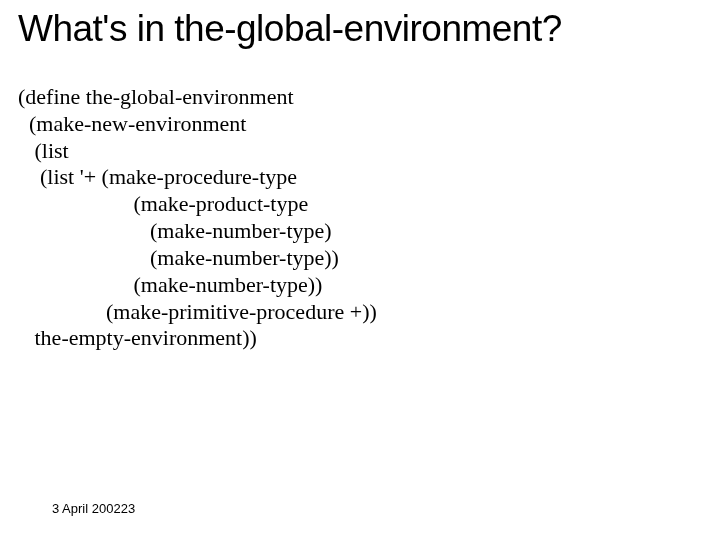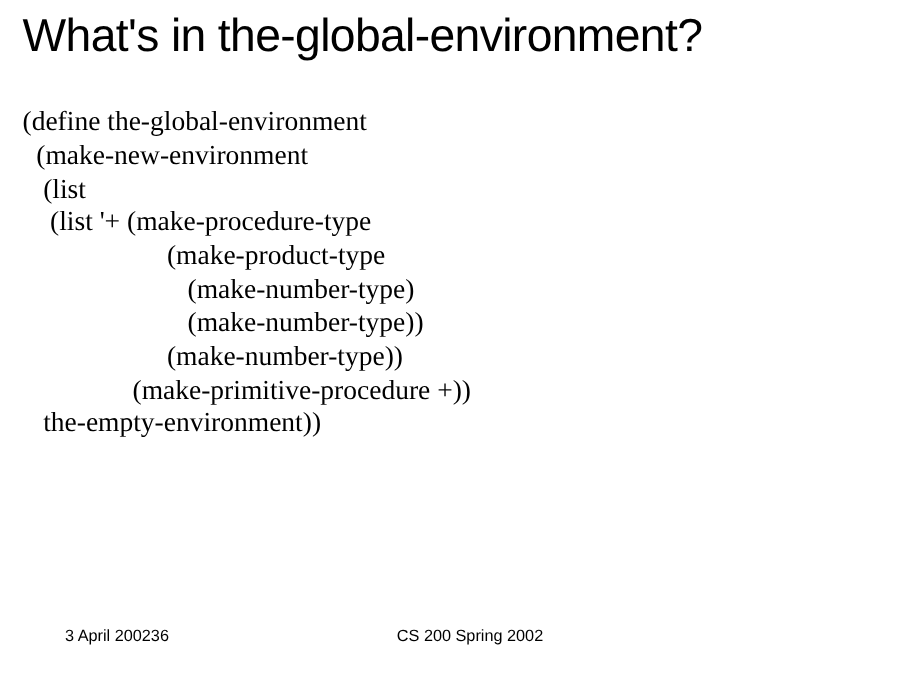--- a/index.html
+++ b/index.html
@@ -13,16 +13,15 @@
 </head>
 <body>
 
 <div class="slide">
   <h1 class="title">What's in the-global-environment?</h1>
 
   <div class="code"><div>(define the-global-environment</div><div>  (make-new-environment</div><div>   (list</div><div>    (list '+ (make-procedure-type</div><div>                     (make-product-type</div><div>                        (make-number-type)</div><div>                        (make-number-type))</div><div>                     (make-number-type))</div><div>                (make-primitive-procedure +))</div><div>   the-empty-environment))</div></div>
 
   <div class="footer">
     <span>3 April 2002</span>
-    <span class="center">CS 200 Spring 2002</span>
-    <span>36</span>
+    <span>23</span>
   </div>
 </div>
 
 </body></html>

